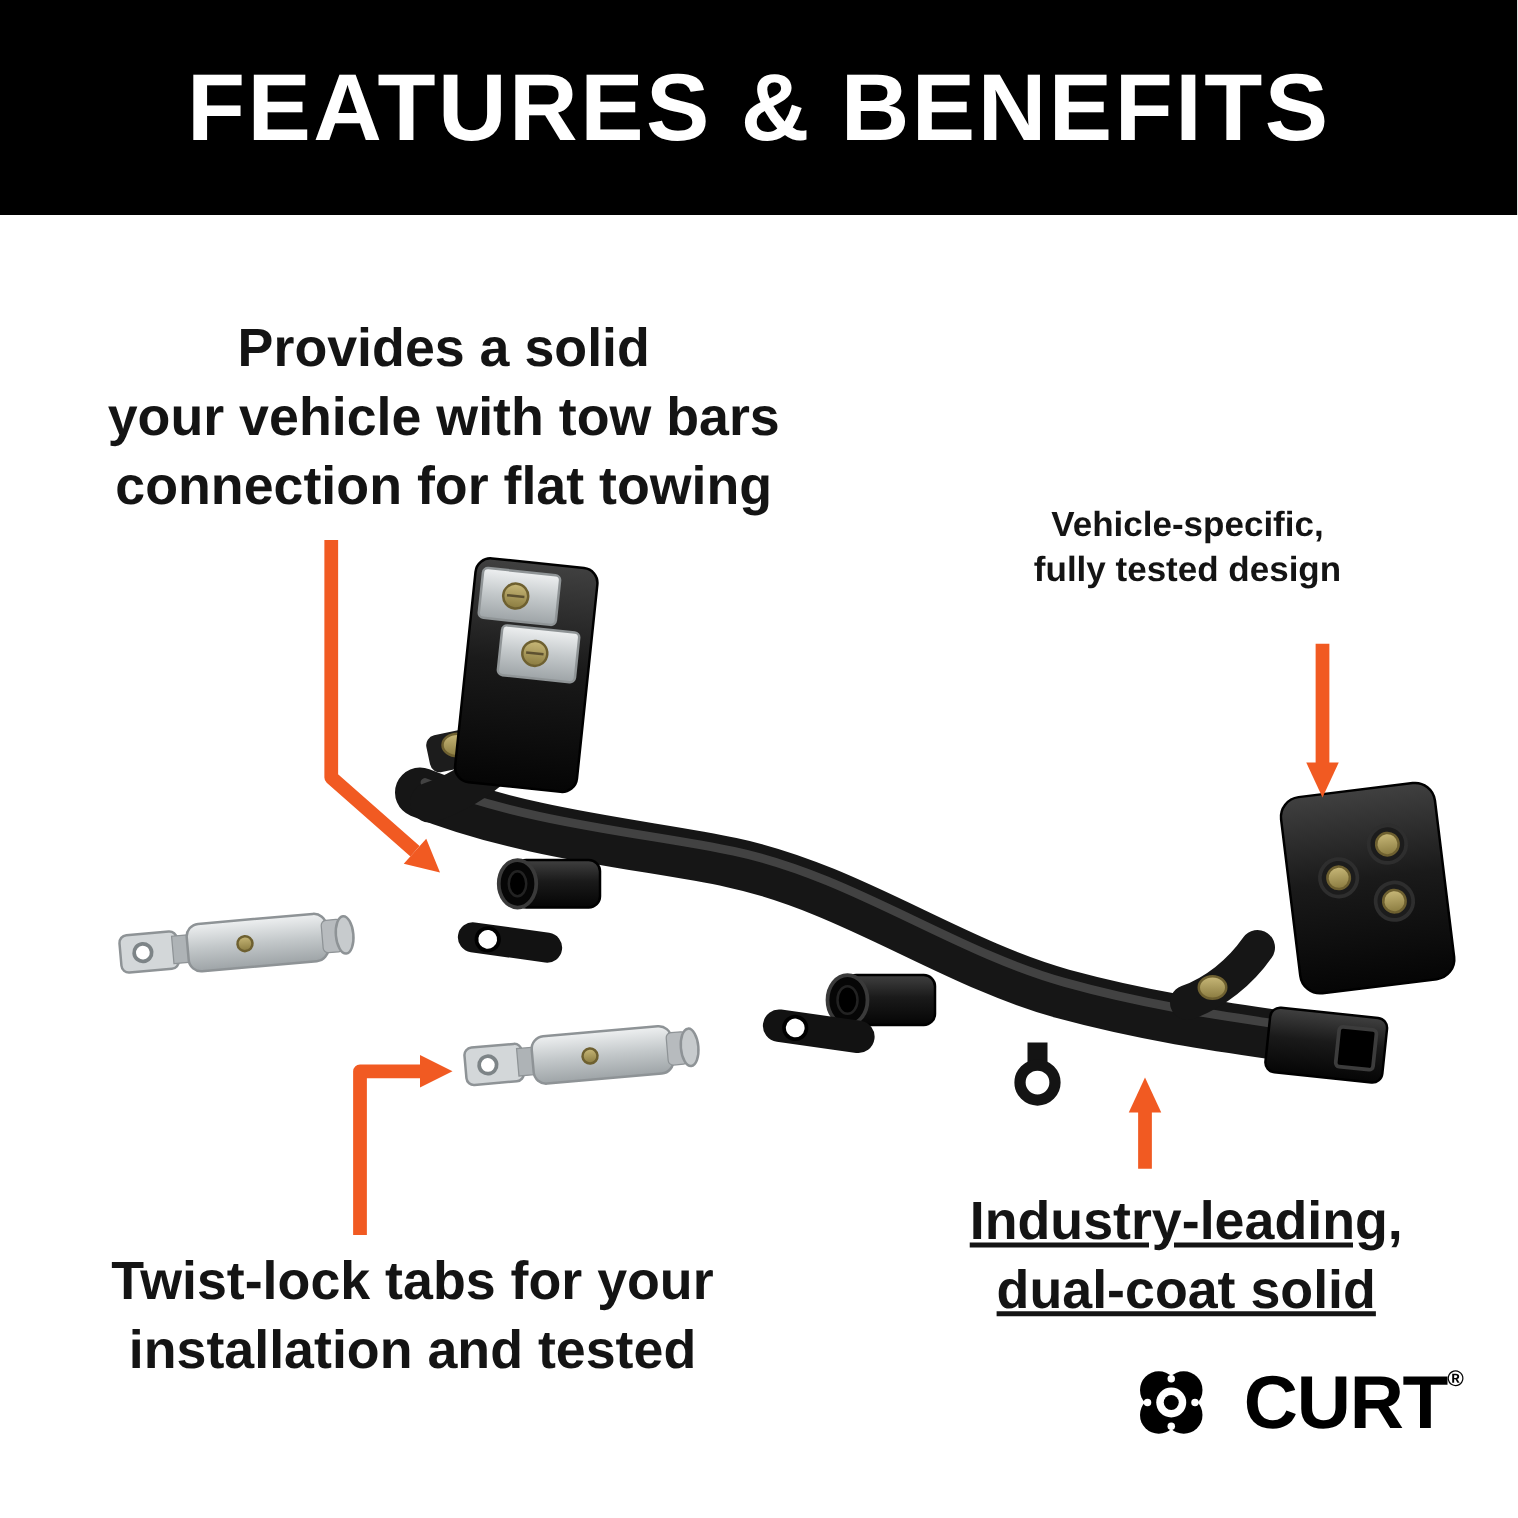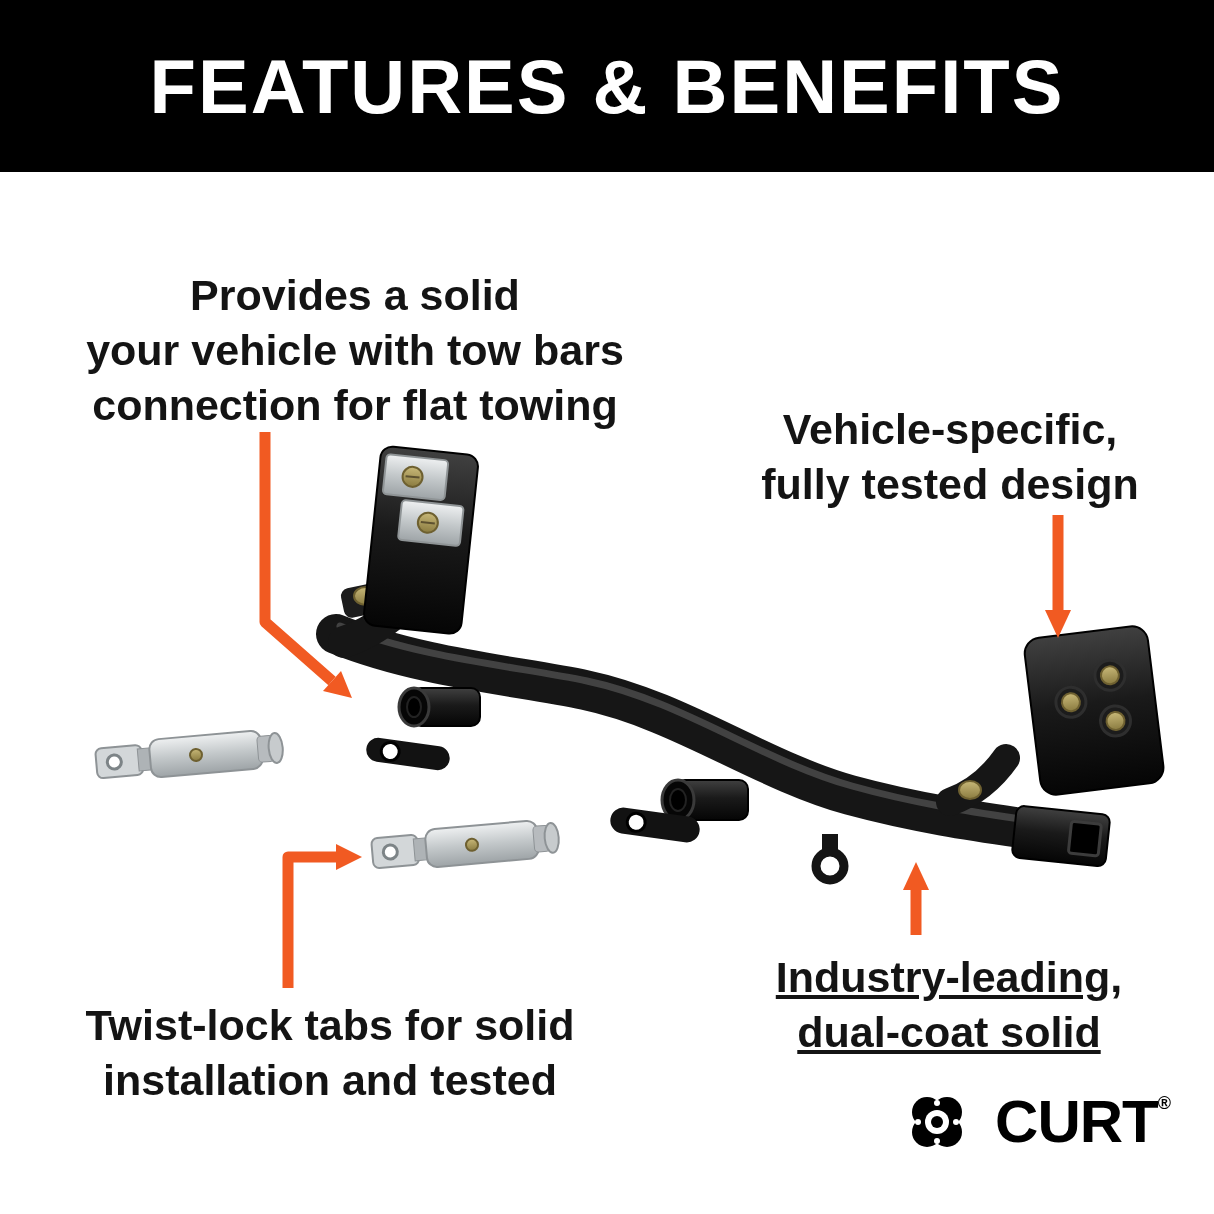--- a/index.html
+++ b/index.html
@@ -11,22 +11,22 @@
     position:absolute;top:0;left:0;width:1214px;height:172px;background:#000;
     display:flex;align-items:center;justify-content:center;
   }
   .banner-title{
     color:#fff;font-size:76px;font-weight:800;letter-spacing:2px;margin:16px;white-space:nowrap;
   }
   .callout{
     position:absolute;font-weight:700;text-align:center;line-height:1.28;color:#141414;
   }
   .callout .line{display:block;}
-  .co-flat-towing{left:30px;top:252px;width:650px;font-size:43px;margin-top:16px;}
-  .co-vehicle-specific{left:730px;top:402px;width:440px;font-size:43px;}
+  .co-flat-towing{left:30px;top:252px;width:650px;font-size:43px;}
+  .co-vehicle-specific{left:730px;top:402px;width:440px;font-size:28px;}
   .co-twist-lock{left:20px;top:998px;width:620px;font-size:43px;}
   .co-finish{left:724px;top:950px;width:450px;font-size:43px;text-decoration:underline;}
   .art{position:absolute;left:0;top:0;width:1214px;height:1214px;pointer-events:none;}
   .logo{
     position:absolute;top:1090px;right:44px;display:flex;align-items:center;gap:26px;
   }
   .logo-text{
     font-size:60px;font-weight:800;letter-spacing:-1px;color:#000;line-height:1;
     display:flex;align-items:flex-start;
   }
@@ -46,21 +46,21 @@
     <span class="line">your vehicle with tow bars</span>
     <span class="line">connection for flat towing</span>
   </div>
 
   <div class="callout co-vehicle-specific">
     <span class="line">Vehicle-specific,</span>
     <span class="line">fully tested design</span>
   </div>
 
   <div class="callout co-twist-lock">
-    <span class="line">Twist-lock tabs for solid</span>
+    <span class="line">Twist-lock tabs for your</span>
     <span class="line">installation and tested</span>
   </div>
 
   <div class="callout co-finish">
     <span class="line">Industry-leading,</span>
     <span class="line">dual-coat solid</span>
   </div>
 
   <svg class="art" viewBox="0 0 1214 1214" xmlns="http://www.w3.org/2000/svg">
     <defs>

